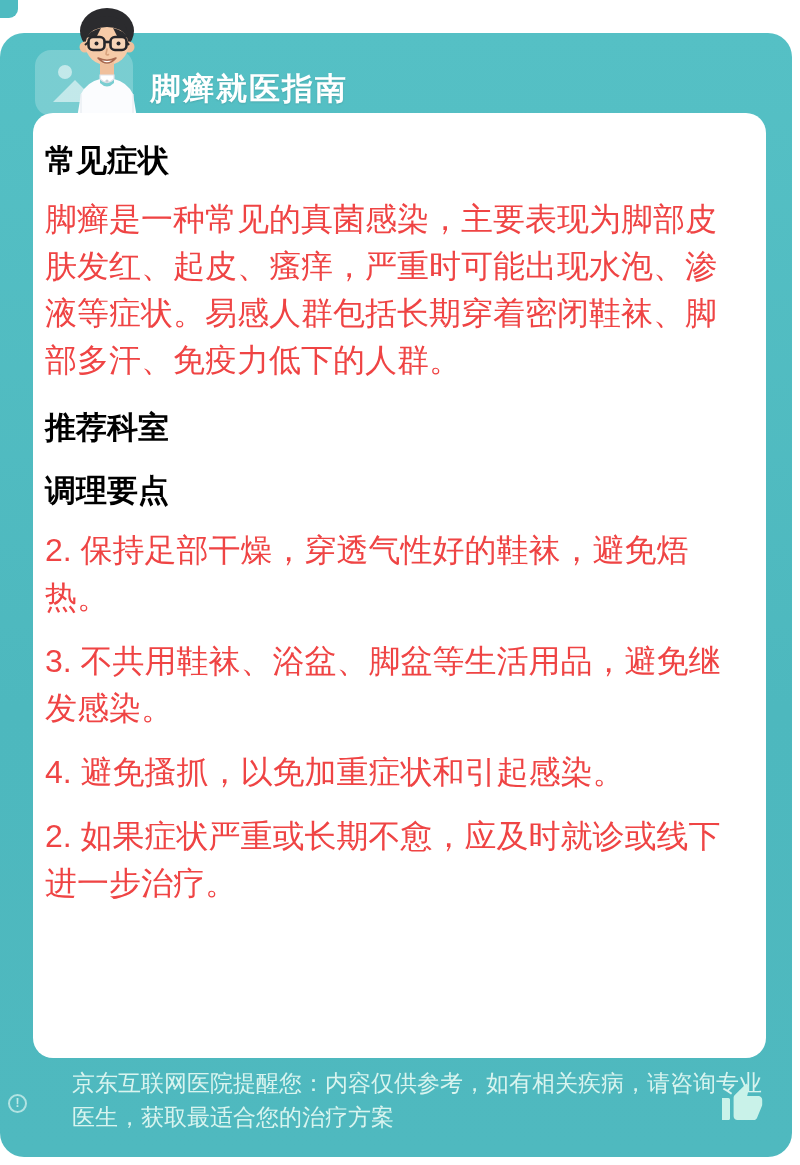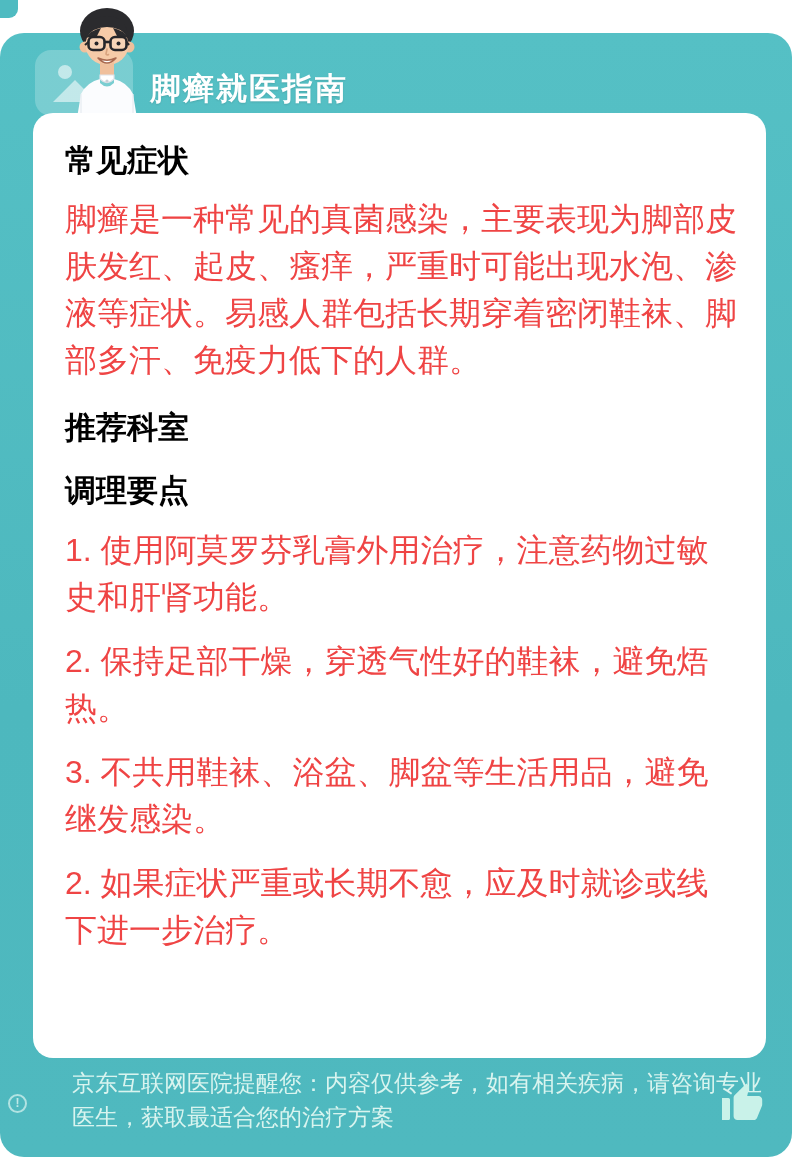--- a/index.html
+++ b/index.html
@@ -34,21 +34,21 @@
     position:absolute;left:150px;top:68px;z-index:4;
     font-size:31px;font-weight:700;color:#ffffff;letter-spacing:2px;
     text-shadow:0 1px 2px rgba(0,0,0,0.12);
     white-space:nowrap;
   }
   
   .card{
     position:absolute;left:33px;top:113px;width:733px;height:945px;
     background:#ffffff;border-radius:20px;
     box-sizing:border-box;
-    padding:4px 28px 0 32px;
+    padding:4px 28px 0 12px;
     z-index:5;
     overflow:hidden;
   }
   .card h2{
     font-size:31px;line-height:38px;font-weight:700;color:#000000;
     margin:25px 0 0 0;
   }
   .card p{
     font-size:32px;line-height:47px;color:#ef4444;
     margin:16px 0 0 0;
@@ -122,23 +122,23 @@
   <div class="page-title">脚癣就医指南</div>
 </div>
 
 <div class="card">
   <h2>常见症状</h2>
   <p>脚癣是一种常见的真菌感染，主要表现为脚部皮肤发红、起皮、瘙痒，严重时可能出现水泡、渗液等症状。易感人群包括长期穿着密闭鞋袜、脚部多汗、免疫力低下的人群。</p>
 
   <h2>推荐科室</h2>
 
   <h2>调理要点</h2>
-  <p class="care-item">1. 使用阿莫罗芬乳膏外用治疗，注意药物过敏史和肝肾功能。</p>
   <p class="care-item">2. 保持足部干燥，穿透气性好的鞋袜，避免焐热。</p>
   <p class="care-item">3. 不共用鞋袜、浴盆、脚盆等生活用品，避免继发感染。</p>
+  <p class="care-item">4. 避免搔抓，以免加重症状和引起感染。</p>
   <p class="care-item">2. 如果症状严重或长期不愈，应及时就诊或线下进一步治疗。</p>
 </div>
 
 <div class="info-icon">!</div>
 <div class="footer-text">京东互联网医院提醒您：内容仅供参考，如有相关疾病，请咨询专业医生，获取最适合您的治疗方案</div>
 
 <div class="thumb-icon">
   <svg width="48" height="48" viewBox="0 0 24 24">
     <path fill="#c9f2e9" d="M2 20h3.2c.44 0 .8-.36.8-.8V9.8c0-.44-.36-.8-.8-.8H2v11zM22.1 9.9c0-1-.82-1.9-1.9-1.9h-5.6l.9-4.1.03-.3c0-.4-.16-.76-.42-1.02L14.2 1.7 8.4 7.5c-.37.36-.6.86-.6 1.4v9.2c0 1.05.86 1.9 1.9 1.9h8.1c.79 0 1.46-.47 1.75-1.15l2.4-5.9c.09-.22.15-.45.15-.7v-2.35z"></path>
   </svg>

